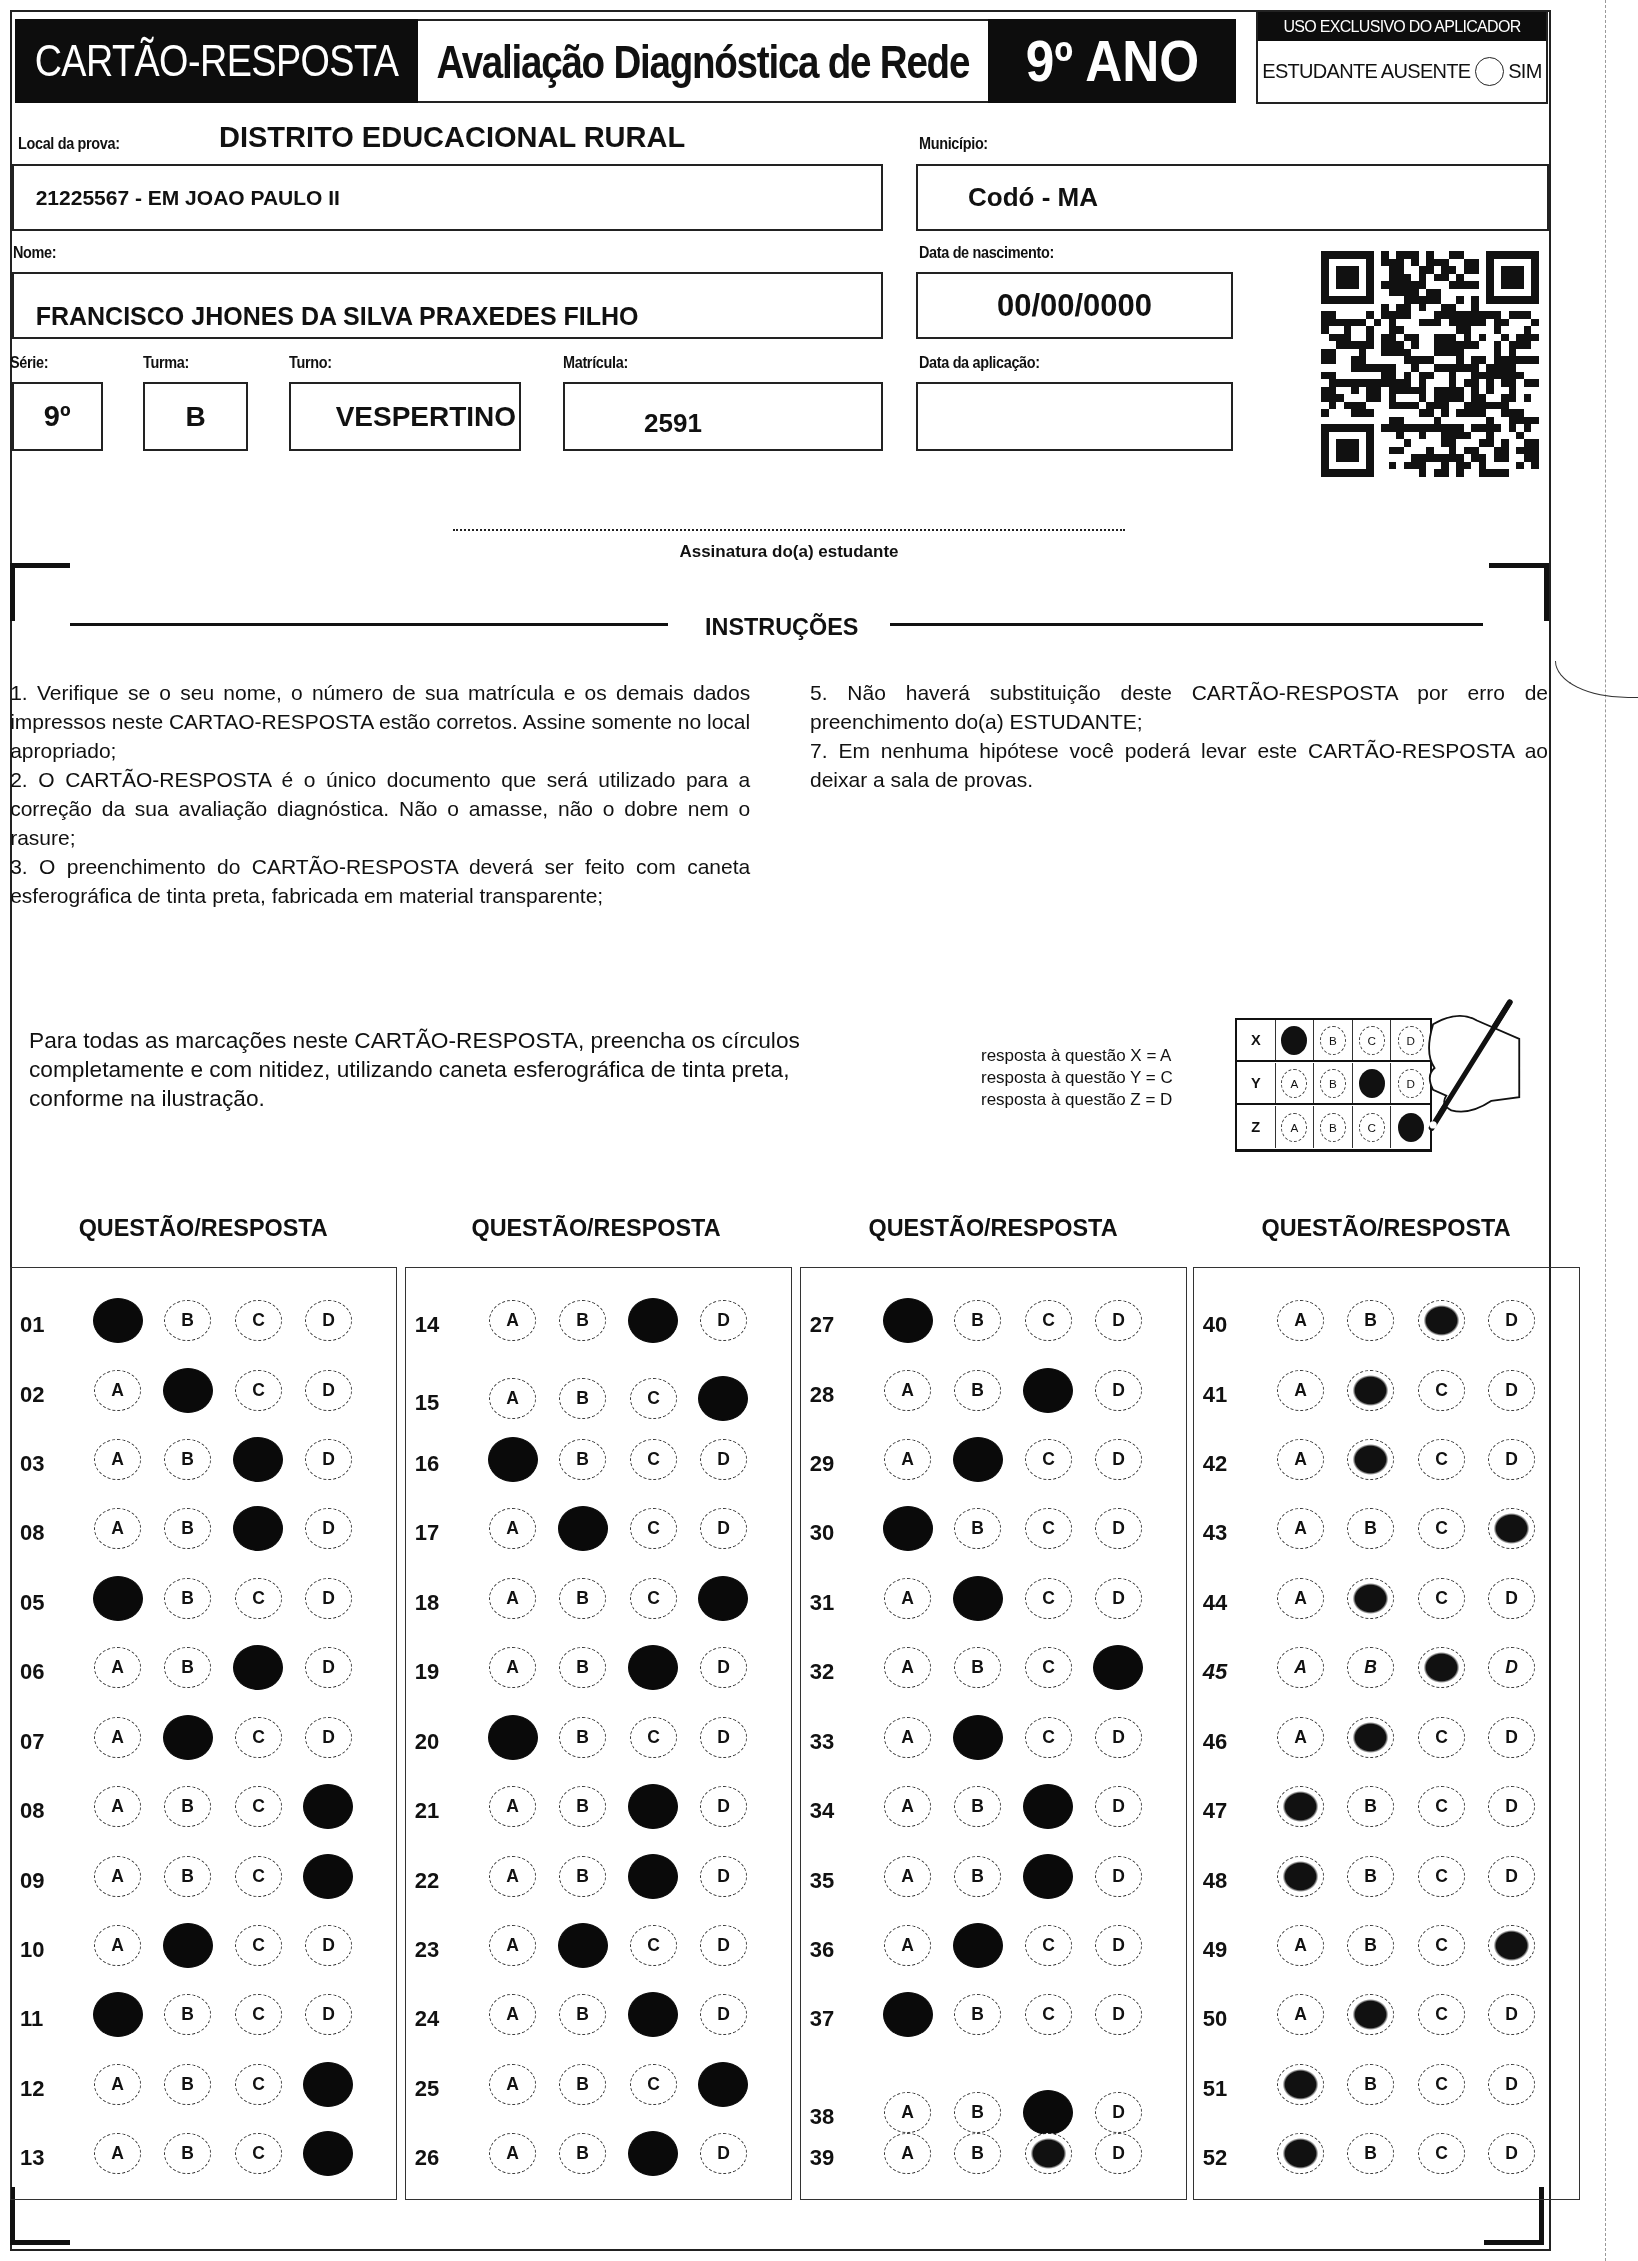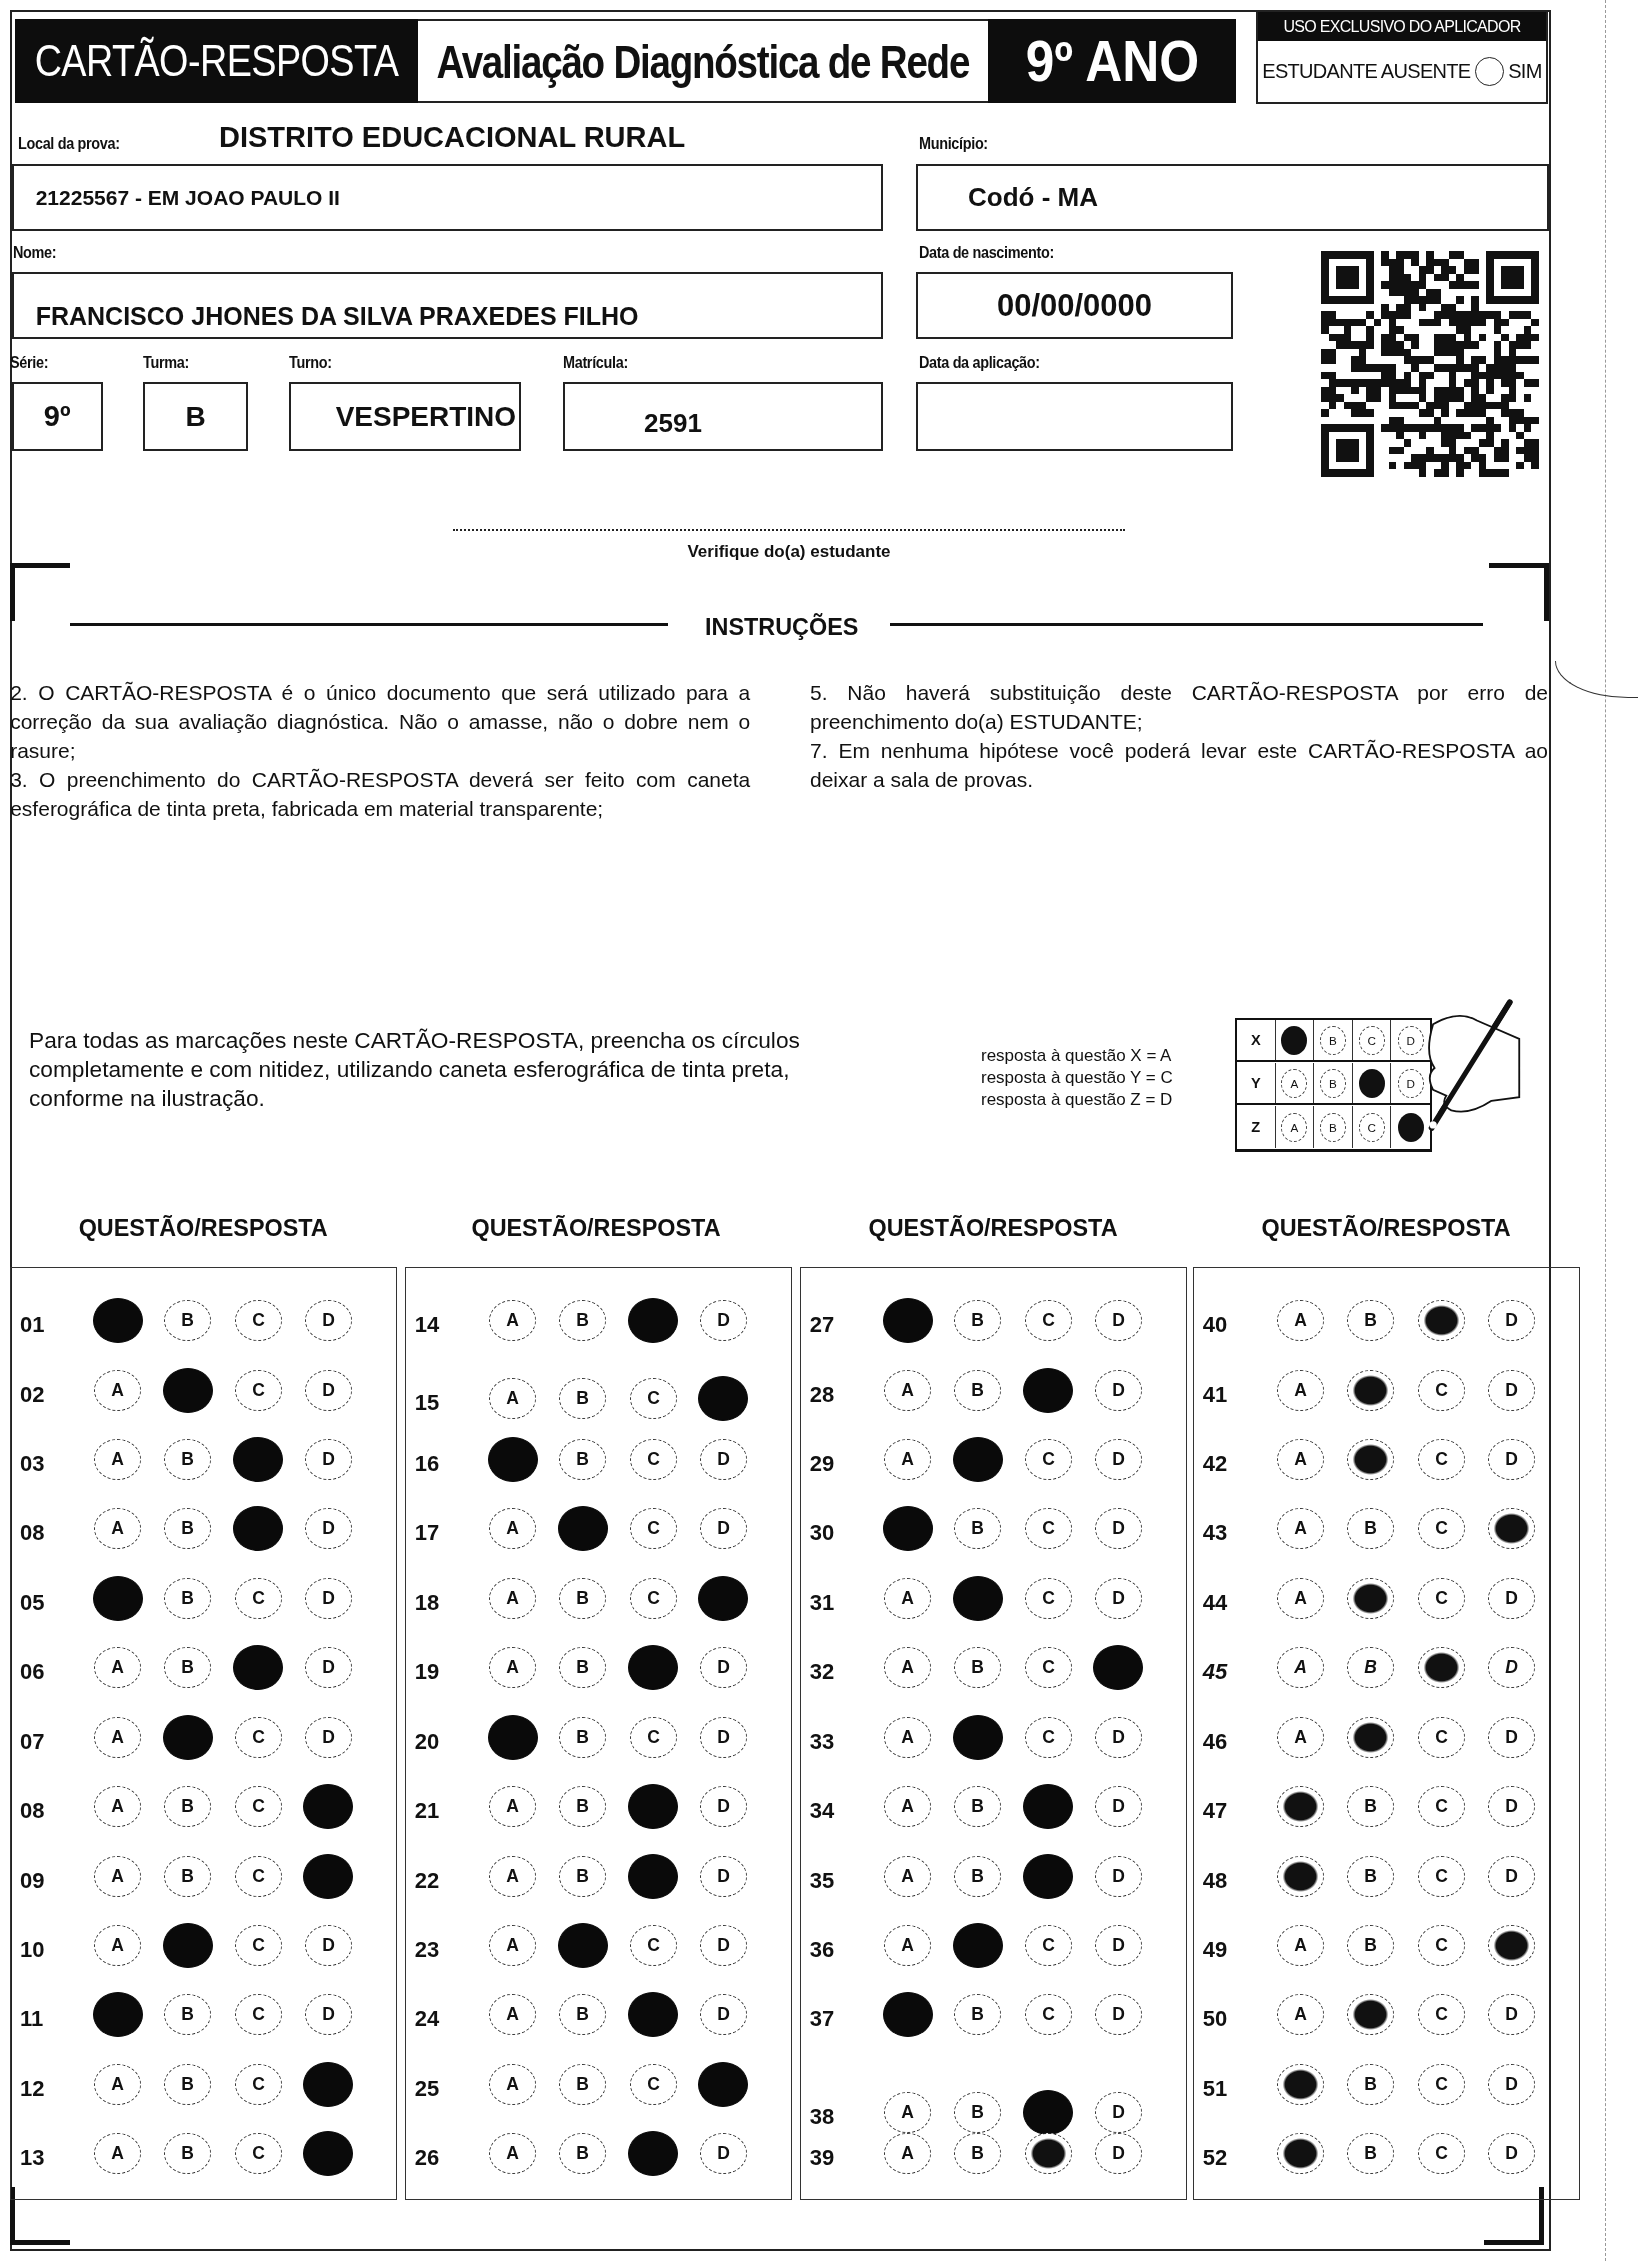--- a/index.html
+++ b/index.html
@@ -514,32 +514,33 @@
 <div class="abs box" style="left:563px; top:382px; width:320px; height:69px; padding-left:79px; padding-top:13px; font-size:26px;">
   <span>2591</span>
 </div>
 
 <div class="abs lbl" style="left:919px; top:353px;">Data da aplicação:</div>
 <div class="abs box" style="left:916px; top:382px; width:317px; height:69px; justify-content:center; font-size:26px;">
   <span></span>
 </div>
 
 <div class="abs sig-line"></div>
-<div class="abs sig-cap">Verifique do(a) estudante</div>
+<div class="abs sig-cap">Assinatura do(a) estudante</div>
 
 <div class="corner" style="left:10.2px; top:563px; width:60px; height:58px; border-width:5.8px 0 0 5.8px;"></div>
 <div class="corner" style="left:1489px; top:563px; width:60px; height:58px; border-width:5.8px 5.8px 0 0;"></div>
 <div class="corner" style="left:10.2px; top:2187px; width:60px; height:58px; border-width:0 0 5.8px 5.8px;"></div>
 <div class="corner" style="left:1484px; top:2187px; width:60px; height:58px; border-width:0 5.8px 5.8px 0;"></div>
 
 <div class="abs instr-rule" style="left:70px; top:623px; width:598px;"></div>
 <div class="abs instr-title" style="left:705px; top:614px;">INSTRUÇÕES</div>
 <div class="abs instr-rule" style="left:890px; top:623px; width:593px;"></div>
 
 <div class="abs instr-col" style="left:10.2px; top:678px; width:740px;">
+  <p>1. Verifique se o seu nome, o número de sua matrícula e os demais dados impressos neste CARTAO-RESPOSTA estão corretos. Assine somente no local apropriado;</p>
   <p>2. O CARTÃO-RESPOSTA é o único documento que será utilizado para a correção da sua avaliação diagnóstica. Não o amasse, não o dobre nem o rasure;</p>
   <p>3. O preenchimento do CARTÃO-RESPOSTA deverá ser feito com caneta esferográfica de tinta preta, fabricada em material transparente;</p>
 </div>
 <div class="abs instr-col" style="left:810px; top:678px; width:738px;">
   <p>5. Não haverá substituição deste CARTÃO-RESPOSTA por erro de preenchimento do(a) ESTUDANTE;</p>
   <p>7. Em nenhuma hipótese você poderá levar este CARTÃO-RESPOSTA ao deixar a sala de provas.</p>
 </div>
 
 <div class="abs example-text" style="left:29px; top:1026px; width:789px;">Para todas as marcações neste CARTÃO-RESPOSTA, preencha os círculos completamente e com nitidez, utilizando caneta esferográfica de tinta preta, conforme na ilustração.</div>
 <div class="abs example-legend" style="left:981px; top:1045px; width:241px;">

